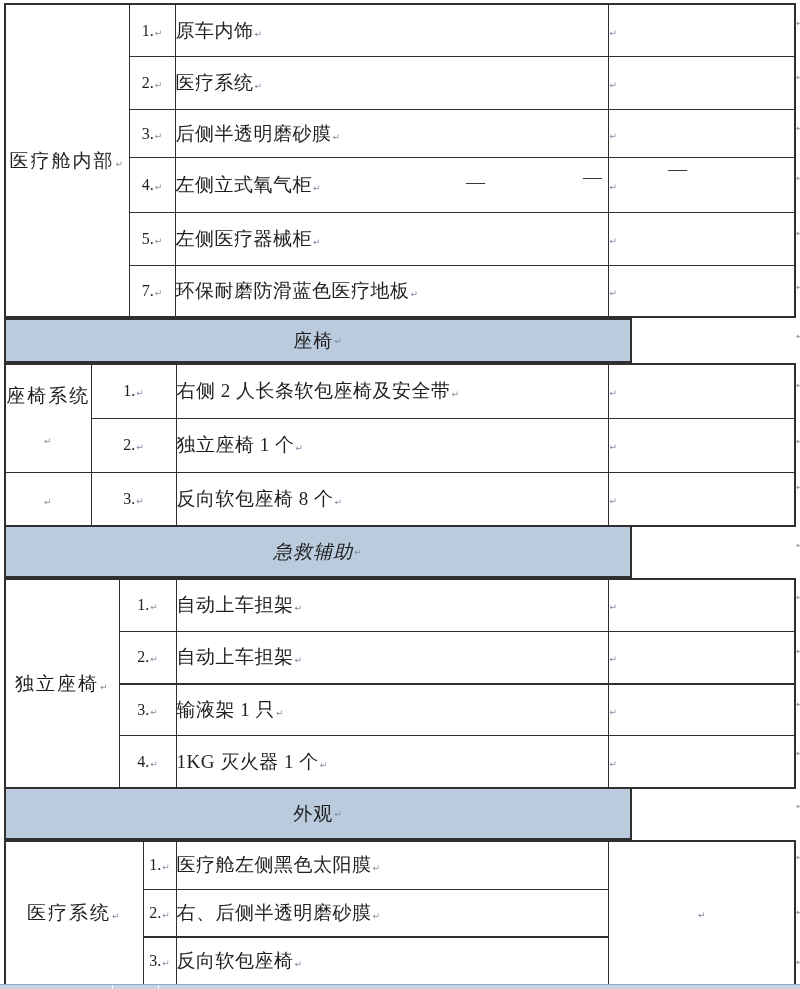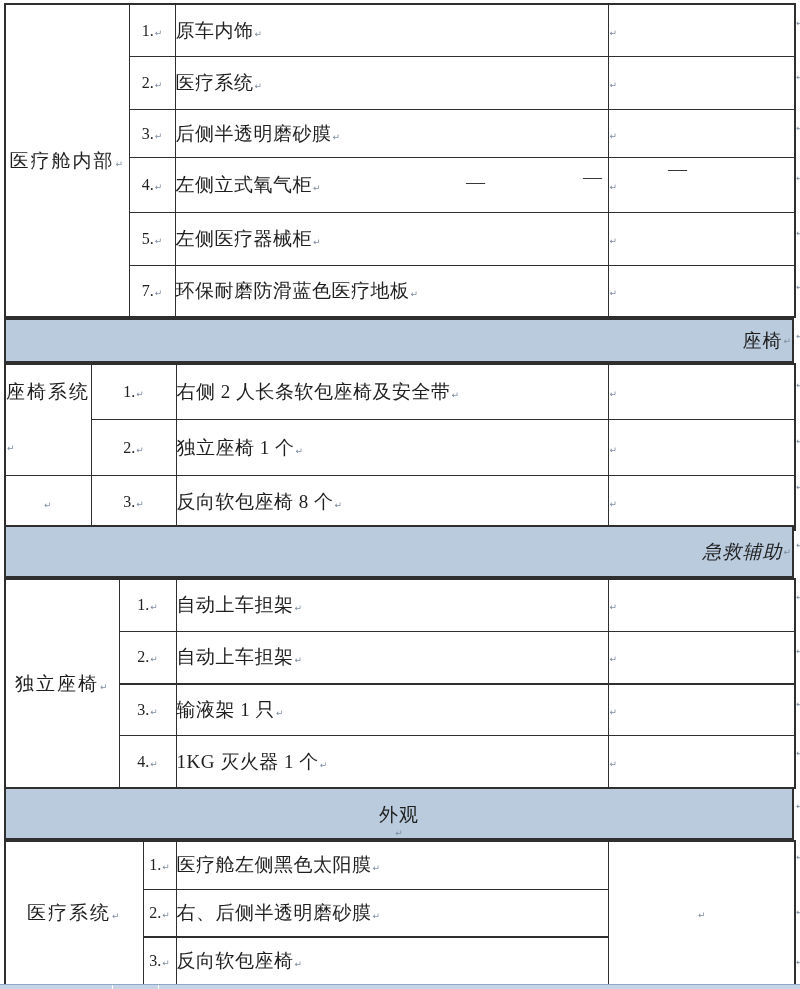--- a/index.html
+++ b/index.html
@@ -3,29 +3,29 @@
 <meta charset="utf-8">
 <style>
   html,body{margin:0;padding:0;background:#ffffff;}
   .canvas{position:relative;width:800px;height:989px;background:#ffffff;overflow:hidden;
           font-family:"Liberation Serif","DejaVu Serif",serif;color:#1f1f1f;}
   table.sec{position:absolute;border-collapse:collapse;table-layout:fixed;
             border:2px solid #2f2f2f;background:#ffffff;}
   table.sec td{border:1px solid #2f2f2f;padding:0;vertical-align:middle;overflow:hidden;}
   tr.thick td{border-bottom-width:2px;}
   td.cat{text-align:center;font-size:19px;letter-spacing:2px;}
-  td.cat2{font-size:19px;letter-spacing:2px;line-height:53px;
+  td.cat2{text-align:center;font-size:19px;letter-spacing:2px;line-height:42px;
           word-break:break-all;padding:0 6px;}
   td.num{text-align:center;font-size:16px;}
   td.desc{font-size:19px;padding-left:5px;letter-spacing:0.5px;}
   td.val{padding-left:3px;}
   td.valc{text-align:center;}
   .mark{font-size:9px;color:#7e8da1;font-family:"DejaVu Sans",sans-serif;margin-left:1px;}
-  .hdr{position:absolute;left:4px;width:790px;background:#bacbde;border:2px solid #2f2f2f;
-       box-sizing:border-box;display:flex;align-items:center;justify-content:flex-end;
+  .hdr{position:absolute;left:4px;width:628px;background:#bacbde;border:2px solid #2f2f2f;
+       box-sizing:border-box;display:flex;align-items:center;justify-content:center;
        font-size:19px;letter-spacing:1px;}
   .dash{position:absolute;font-size:19px;color:#2f2f2f;line-height:22px;}
   .edge-mark{position:absolute;}
   .band{position:absolute;left:0;top:984px;width:800px;height:5px;background:#c6d4e6;
         border-top:1px solid #8ea8c8;box-sizing:border-box;}
   .bdiv{position:absolute;top:0;width:1px;height:5px;background:#ffffff;}
 </style>
 </head>
 <body>
 
@@ -140,21 +140,21 @@
       <td class="val"><span class="mark">↵</span></td>
     </tr>
     <tr style="height:52.25px">
       <td class="num"><span>4.</span><span class="mark">↵</span></td>
       <td class="desc"><span>1KG 灭火器 1 个</span><span class="mark">↵</span></td>
       <td class="val"><span class="mark">↵</span></td>
     </tr>
   </tbody>
     </table>
 
-  <div class="hdr" style="top:787px;height:53px;flex-direction:column;">
+  <div class="hdr" style="top:787px;height:53px;">
     <span>外观</span>
       <span class="mark">↵</span>
   </div>
 
   <table class="sec" style="left:4px;top:840px;width:790px;height:144px;">
     <colgroup>
         <col style="width:138px">
         <col style="width:33px">
         <col style="width:432px">
         <col style="width:187px">

